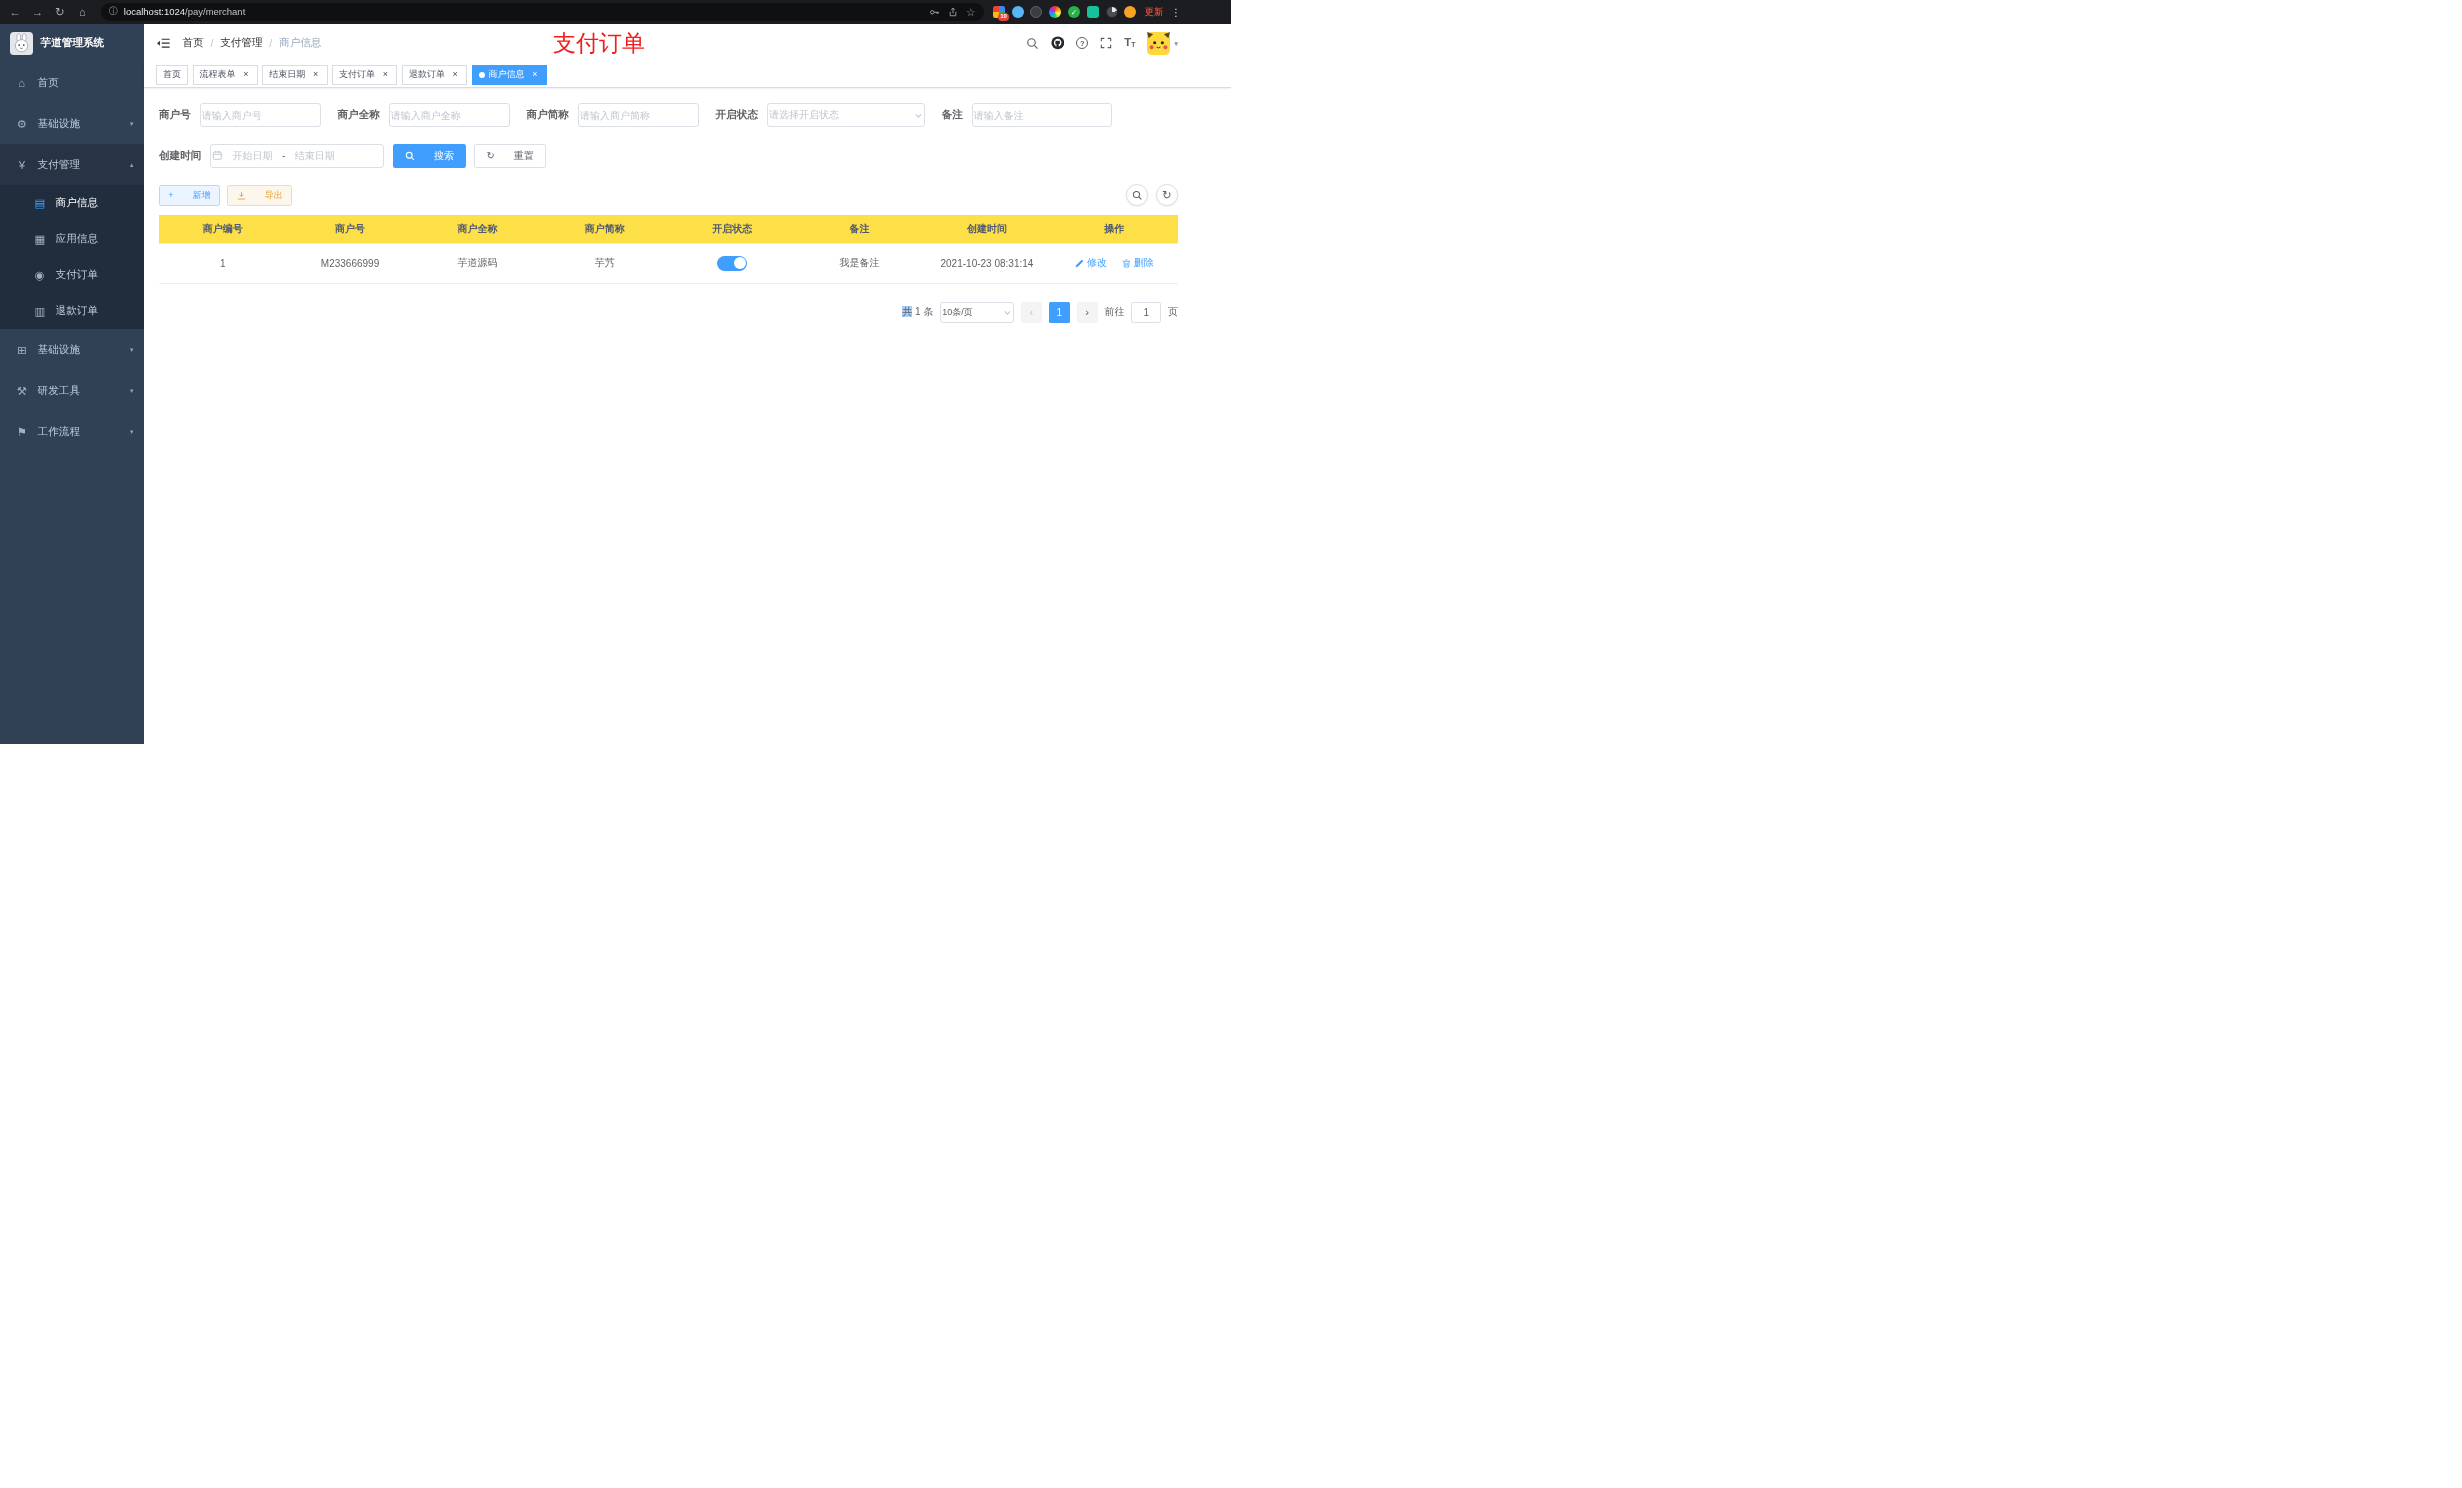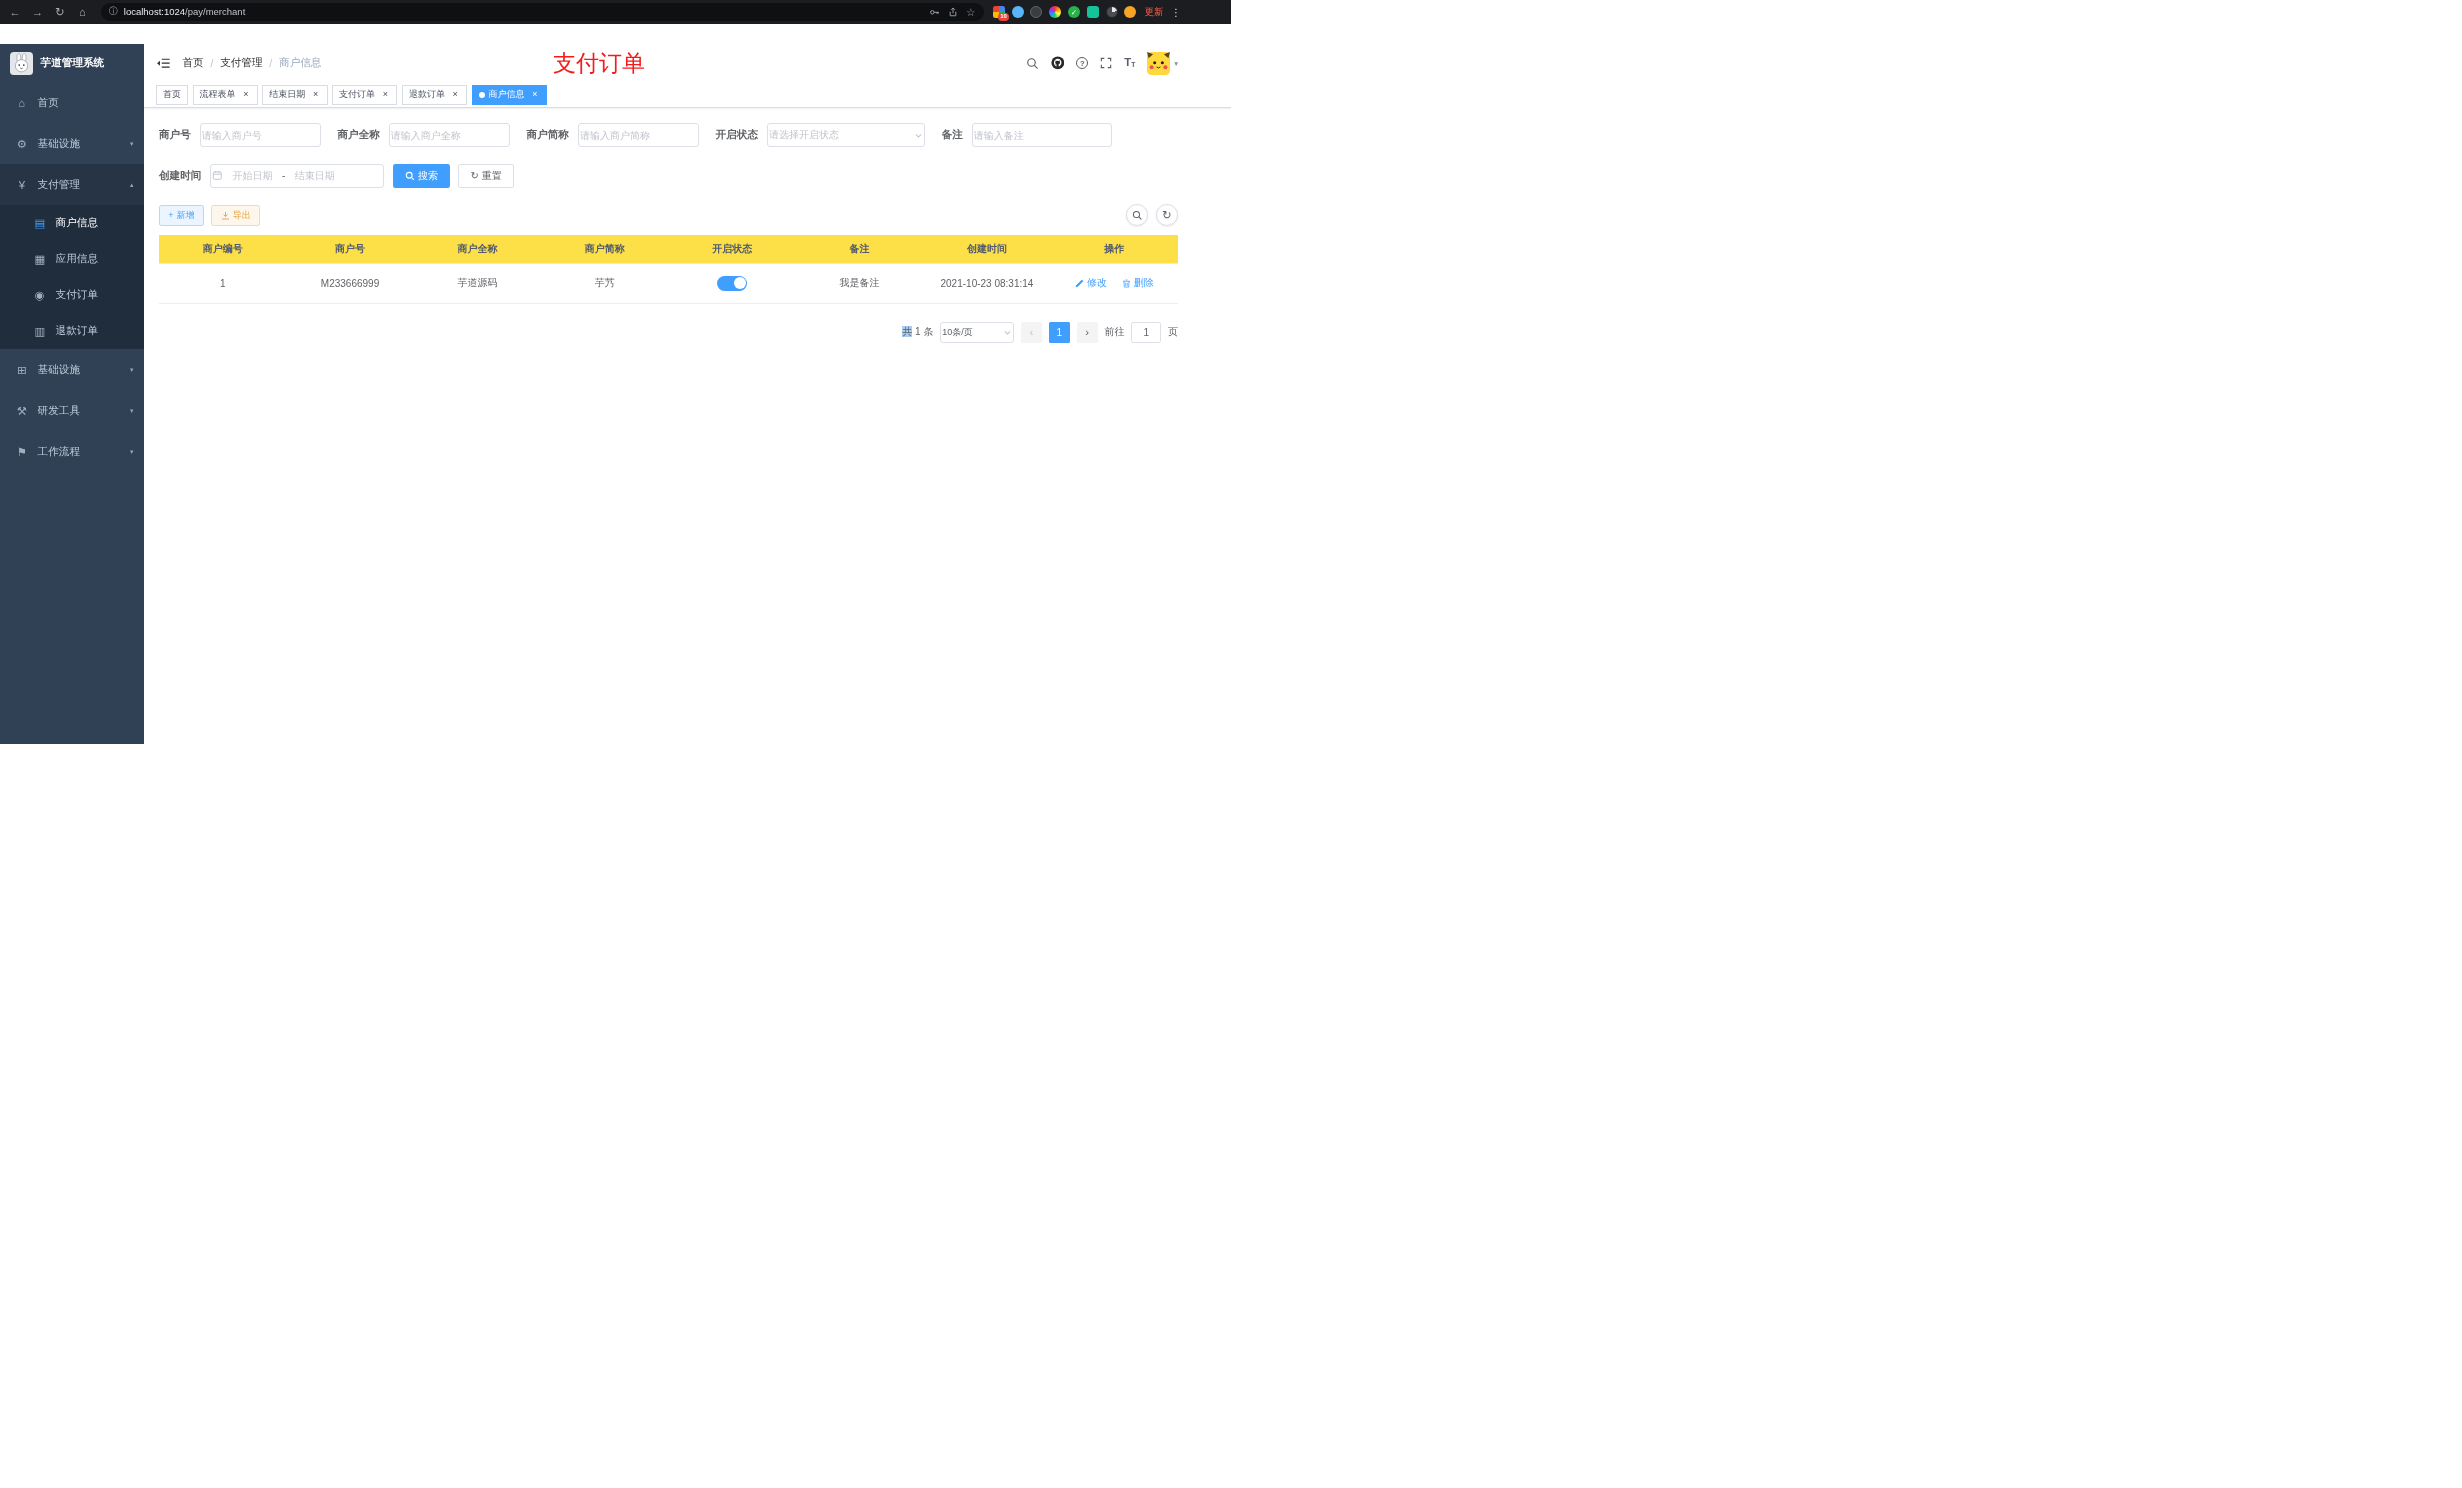--- a/index.html
+++ b/index.html
@@ -24,21 +24,21 @@
   .e3 { background:#3a3d40; border:0.8px solid #5f6368; }
   .e4 { background:conic-gradient(#f33,#fa0,#ff5,#2c5,#29f,#93f,#f33); }
   .e5 { background:#27b24a; color:#fff; font-size:7.6px; display:flex; align-items:center; justify-content:center; }
   .e6 { border-radius:3px; background:#15c39a; }
   .e7 { background:conic-gradient(#e8eaed 0 22%, #4a4d51 0); border:0.8px solid #26282b; }
   .e8 { background:#f7a325; }
   .update { color:#ff5c48; font-size:9.5px; margin-left:3.8px; white-space:nowrap; cursor:pointer; }
   .dots { color:#dadce0; font-size:10.6px; margin-left:2.3px; cursor:pointer; }
 
   
-  .app { display:flex; height:720px;margin-top:20px; }
+  .app { display:flex; height:720px; }
   .sidebar { width:144px; background:#304156; flex-shrink:0; color:#bfcbd9; }
   .logo { height:38px; display:flex; align-items:center; gap:7.6px; padding:0 10px; }
   .logo-title { color:#fff; font-size:10.6px; font-weight:700; }
   .menu-item { height:41px; display:flex; align-items:center; gap:9px; padding:0 10.6px 0 15px; font-size:10.6px; cursor:pointer; }
   .mi-icon { width:13.6px; text-align:center; font-size:11.4px; color:#a3adbd; flex-shrink:0; }
   .chev { margin-left:auto; font-size:6.8px; color:#96a2b3; }
   .open-parent { background:#263445; }
   .submenu { background:#1f2d3d; }
   .sub-item { height:36px; display:flex; align-items:center; gap:9px; padding-left:33px; font-size:10.6px; cursor:pointer; }
   .sub-item.active { color:#fff; }
@@ -74,21 +74,21 @@
   .flabel { font-size:10.6px; font-weight:700; color:#606266; margin-right:9px; white-space:nowrap; }
   .inp { height:24px; border:0.8px solid #dcdfe6; border-radius:3px; background:#fff; display:flex; align-items:center; padding:0 1px; font-size:10px; color:#606266; gap:4.5px; }
   input.raw { border:none; outline:none; width:100%; font-size:10px; color:#606266; font-family:inherit; background:transparent; }
   input.raw::placeholder { color:#c0c4cc; }
   .w160{width:121px} .w175{width:158px} .w185{width:140px} .w230{width:174px}
   .sel-ph { color:#c0c4cc; flex:1; font-size:10px; }
   .dr-input { width:50px; border:none; outline:none; font-size:10px; color:#606266; text-align:center; font-family:inherit; }
   .dr-input::placeholder { color:#c0c4cc; }
   .dr-sep { color:#606266; }
 
-  .btn { height:24px; border-radius:2.3px; border:0.8px solid transparent; display:inline-flex; align-items:center; gap:3px; padding:0 11.4px; font-size:10px; cursor:pointer; font-family:inherit; }
+  .btn { height:24px; border-radius:2.3px; border:0.8px solid transparent; display:inline-flex; align-items:center; gap:19px; padding:0 11.4px; font-size:10px; cursor:pointer; font-family:inherit; }
   .btn-primary { background:#409eff; color:#fff; }
   .btn-default { background:#fff; border-color:#dcdfe6; color:#606266; }
   .btn-sm { height:21px; padding:0 8.3px; font-size:9px; border-radius:2.3px; }
   .btn-plain-primary { background:#ecf5ff; border-color:#b3d8ff; color:#409eff; }
   .btn-plain-warning { background:#fdf6ec; border-color:#f5dab1; color:#e6a23c; }
   .ml10{ margin-left:7.6px; }
 
   .toolbar { display:flex; align-items:center; margin:1.5px 0 9px; }
   .toolbar-right { margin-left:auto; display:flex; gap:7.6px; }
   .circle-btn { width:22px; height:22px; border-radius:50%; background:#fff; border:0.8px solid #dcdfe6; box-shadow:0 0.8px 2.3px rgba(0,0,0,.08); display:flex; align-items:center; justify-content:center; color:#5a5e66; cursor:pointer; font-size:11.4px; }

